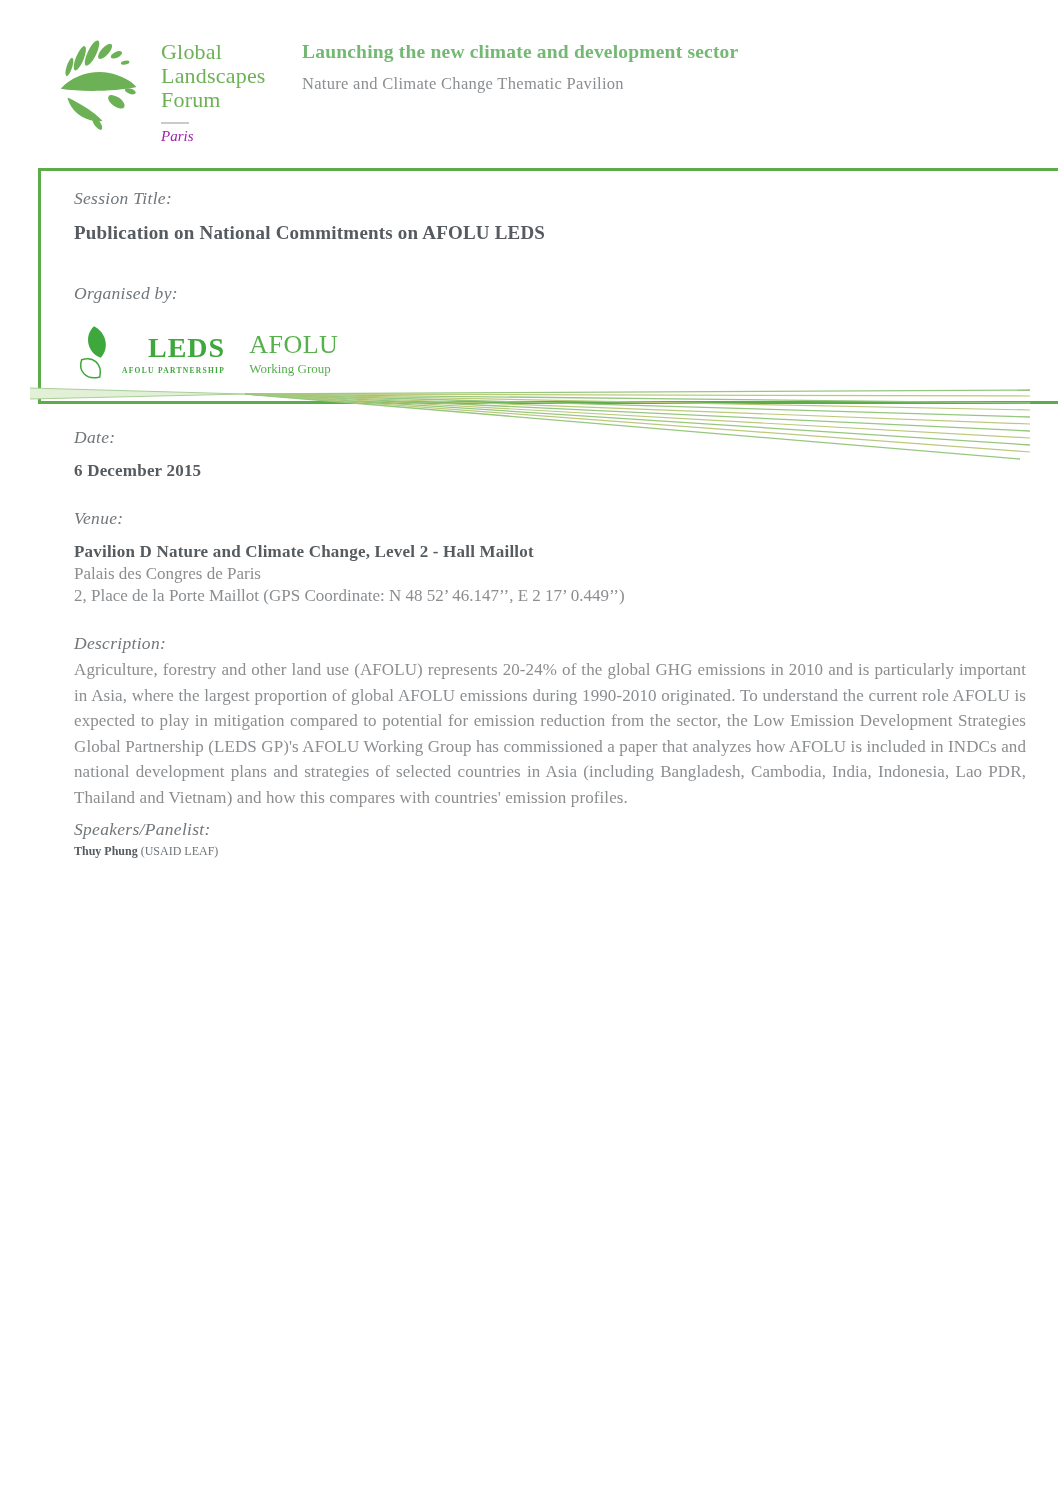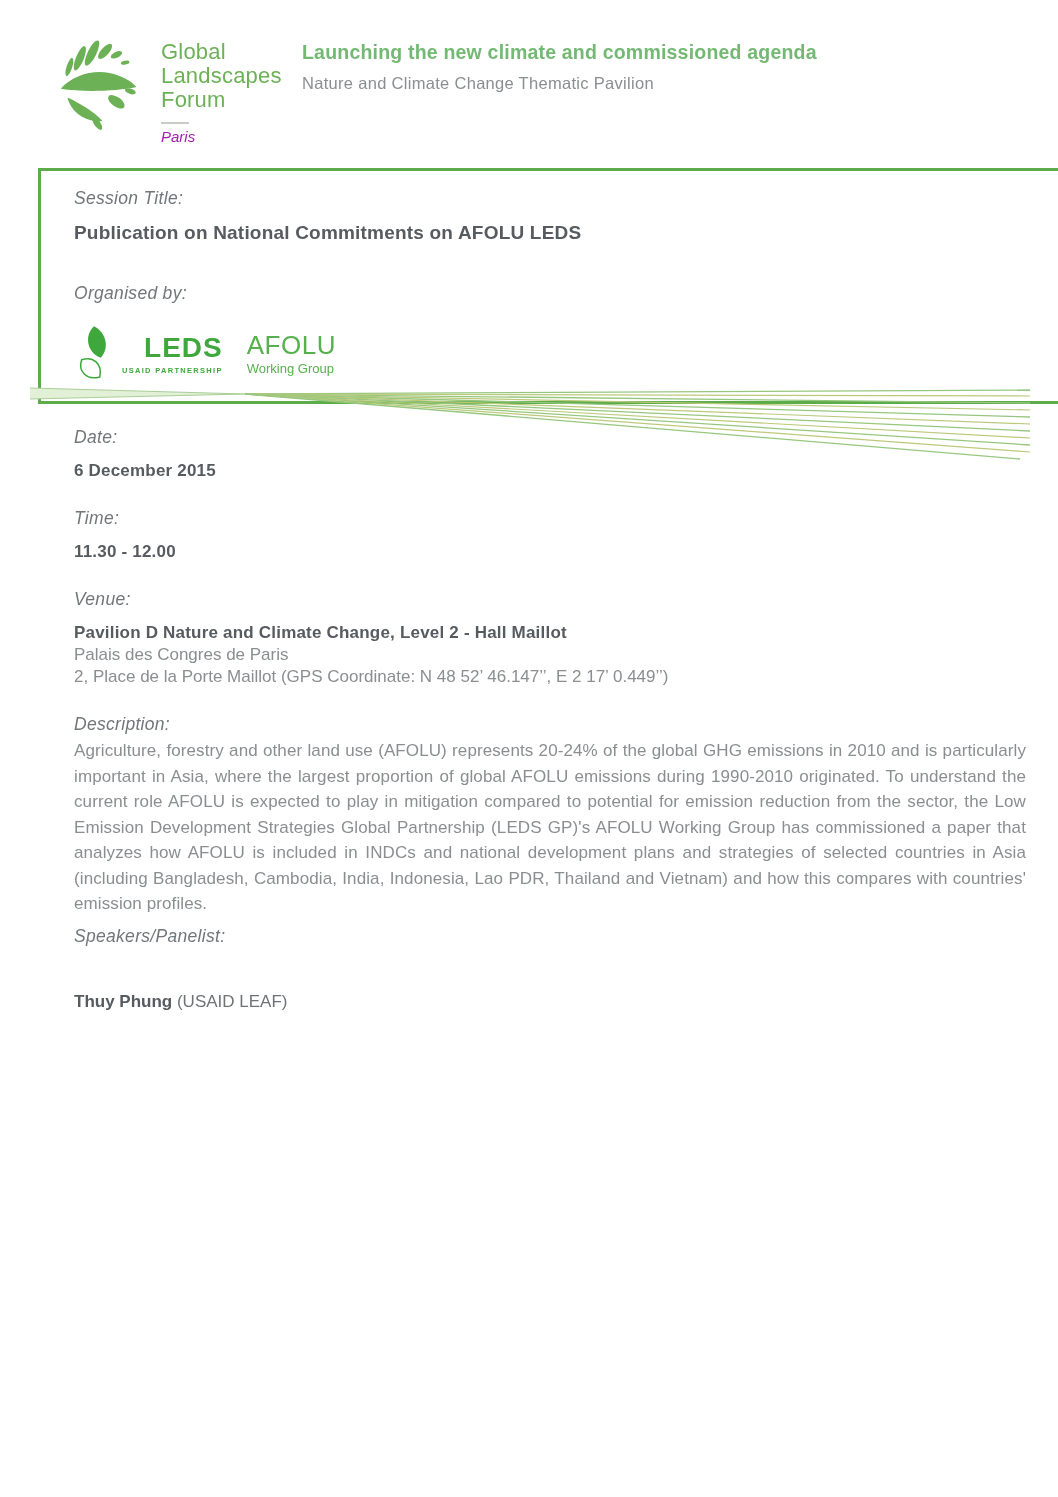--- a/index.html
+++ b/index.html
@@ -8,21 +8,21 @@
     --border-green:#5cad4a;
     --leds-green:#3ea83c;
     --afolu-green:#57b04e;
     --dark:#565b60;
     --gray:#8b8e91;
     --label:#71767a;
   }
   html,body{margin:0;padding:0;background:#ffffff;}
   .page{
     position:relative;width:1058px;height:1497px;background:#ffffff;
-    font-family:Liberation Sans, sans-serif;overflow:hidden;
+    font-family:Liberation Serif, serif;overflow:hidden;
   }
   
   .glf-logo{position:absolute;left:53px;top:40px;display:flex;align-items:flex-start;}
   .glf-icon{width:92px;height:94px;flex:0 0 auto;}
   .glf-text{margin-left:16px;}
   .glf-line{font-size:22px;line-height:24px;color:var(--green);letter-spacing:.2px;}
   .glf-rule{width:28px;height:0;border-top:2px solid #c7ccc7;margin:10px 0 4px 0;}
   .glf-paris{font-size:15px;font-style:italic;color:#a21caf;}
   
   .header-block{position:absolute;left:302px;top:38px;}
@@ -49,21 +49,21 @@
   .content{position:absolute;left:74px;top:426px;width:952px;}
   .content section{margin:0 0 25px 0;}
   .line{font-size:17px;line-height:22px;}
   .val-bold{font-weight:bold;color:var(--dark);letter-spacing:.2px;margin-top:12px;}
   .val-gray{color:var(--gray);}
   .desc{
     margin:3px 0 0 0;font-size:17px;line-height:25.5px;color:var(--gray);
     text-align:justify;letter-spacing:.1px;
   }
   .desc-section{margin-bottom:8px !important;}
-  .speaker-line{font-size:17px;line-height:22px;margin-top:44px;}
+  .speaker-line{font-size:12px;line-height:22px;}
   .speaker-name{font-weight:bold;color:var(--dark);}
   .speaker-aff{color:#6e7377;}
 </style>
 </head>
 <body>
 
 <div class="page">
 
   <div class="glf-logo">
     <svg class="glf-icon" viewBox="0 0 100 108" aria-hidden="true">
@@ -84,36 +84,36 @@
     <div class="glf-text">
       <div class="glf-line">Global</div>
       <div class="glf-line">Landscapes</div>
       <div class="glf-line">Forum</div>
       <div class="glf-rule"></div>
       <div class="glf-paris">Paris</div>
     </div>
   </div>
 
   <div class="header-block">
-    <div class="header-title">Launching the new climate and commissioned agenda</div>
+    <div class="header-title">Launching the new climate and development sector</div>
     <div class="header-subtitle">Nature and Climate Change Thematic Pavilion</div>
   </div>
 
   <div class="session-box">
     <div class="label">Session Title:</div>
     <div class="session-title">Publication on National Commitments on AFOLU LEDS</div>
     <div class="label organised">Organised by:</div>
     <div class="organisers">
       <svg class="leds-leaf" viewBox="0 0 44 62" aria-hidden="true">
         <path d="M21 2 C33 8 38 24 28 35 C14 30 10 12 21 2 Z" fill="#3ea83c"></path>
         <path d="M8 37 C20 33 30 41 27 55 C13 59 4 49 8 37 Z" fill="none" stroke="#3ea83c" stroke-width="1.6"></path>
       </svg>
       <div class="leds-text">
         <div class="leds-name">LEDS</div>
-        <div class="leds-tagline">USAID PARTNERSHIP</div>
+        <div class="leds-tagline">AFOLU PARTNERSHIP</div>
       </div>
       <div class="afolu-text">
         <div class="afolu-name">AFOLU</div>
         <div class="afolu-sub">Working Group</div>
       </div>
     </div>
   </div>
 
   <svg class="fan" width="1000" height="82" viewBox="0 0 1000 82" aria-hidden="true">
     <polygon points="0,2 215,8 0,13" fill="#e2f0d8"></polygon>
@@ -132,24 +132,20 @@
     <line x1="215" y1="8" x2="990" y2="73" stroke="#96c77e" stroke-width="1.3"></line>
   </svg>
 
   <div class="content">
 
     <section>
       <div class="label">Date:</div>
       <div class="line val-bold">6 December 2015</div>
     </section>
 
-    <section>
-      <div class="label">Time:</div>
-      <div class="line val-bold">11.30 - 12.00</div>
-    </section>
 
     <section>
       <div class="label">Venue:</div>
       <div class="line val-bold">Pavilion D Nature and Climate Change, Level 2 - Hall Maillot</div>
       <div class="line val-gray">Palais des Congres de Paris</div>
       <div class="line val-gray">2, Place de la Porte Maillot (GPS Coordinate: N 48 52’ 46.147’’, E 2 17’ 0.449’’)</div>
     </section>
 
     <section class="desc-section">
       <div class="label">Description:</div>

